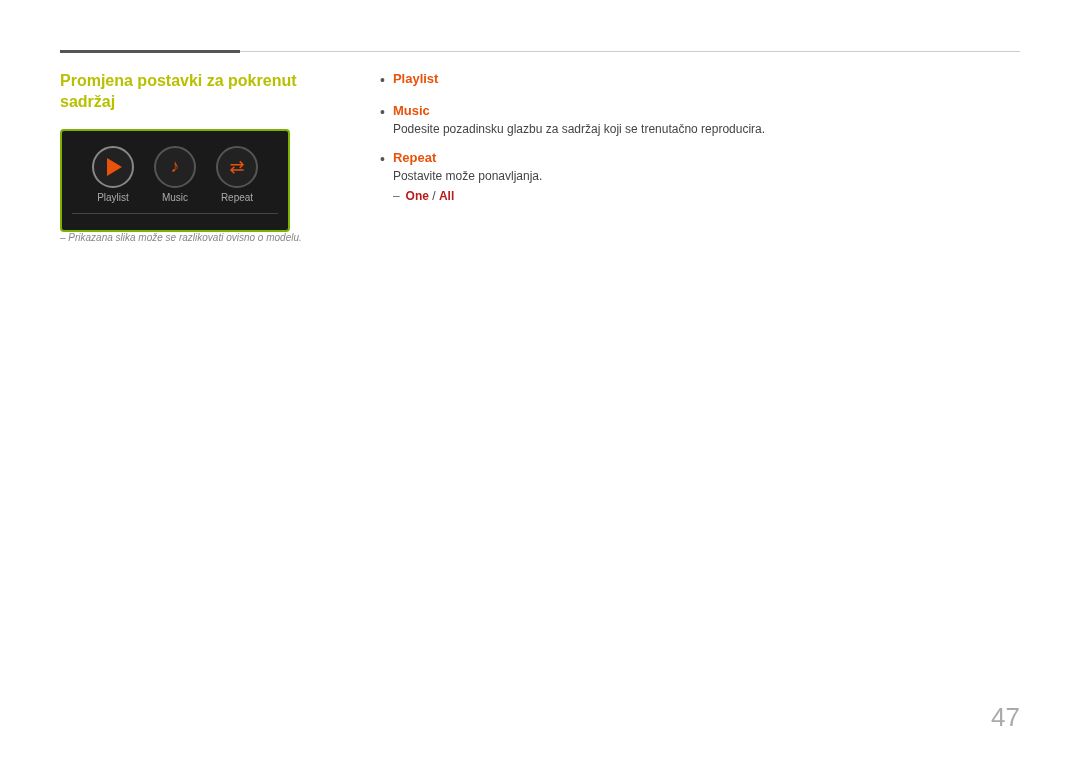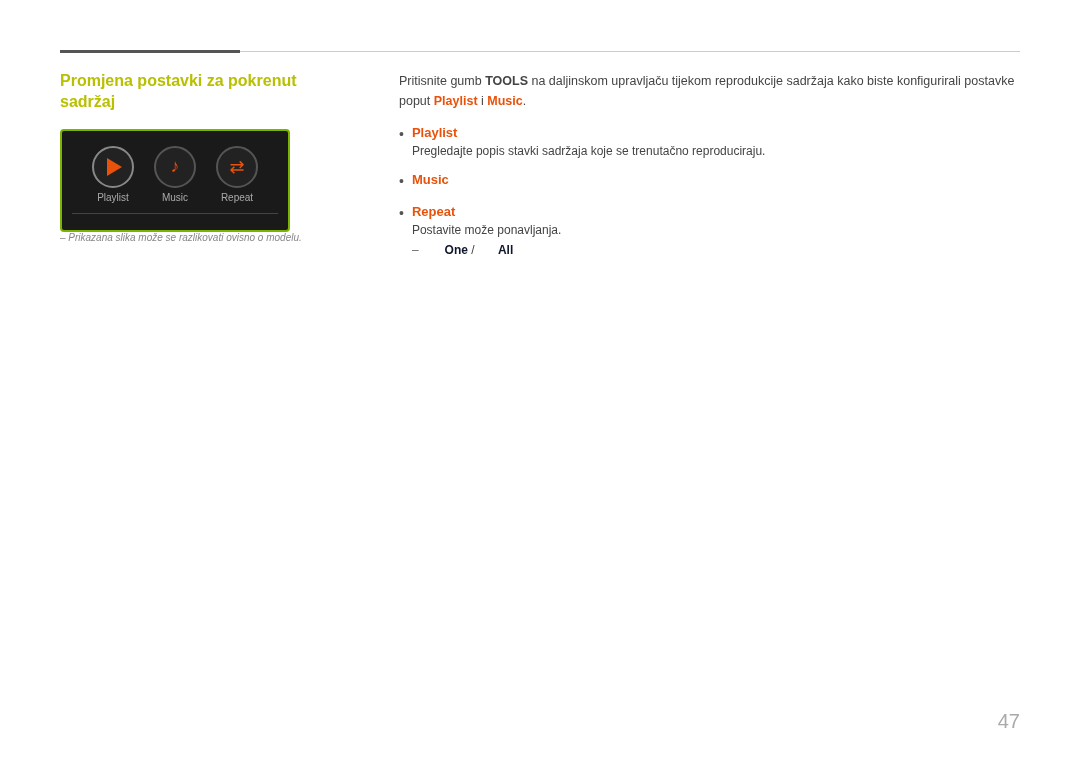--- a/index.html
+++ b/index.html
@@ -38,21 +38,21 @@
 
     .top-line-light {
       flex: 1;
       height: 1px;
       background: #ccc;
     }
 
     
     .main-content {
       display: flex;
-      gap: 59px;
+      gap: 40px;
     }
 
     
     .left-column {
       width: 280px;
       flex-shrink: 0;
     }
 
     .section-title {
       font-size: 16px;
@@ -213,31 +213,30 @@
       align-items: center;
       gap: 6px;
     }
 
     .sub-dash {
       color: #666;
       font-size: 12px;
     }
 
     .sub-highlight {
-      color: #0f172a;
-      font-weight: bold;
-      margin-left: 20px;
+      color: #b91c1c;
+      font-weight: bold;
     }
 
     
     .page-number {
       position: absolute;
       bottom: 30px;
       right: 60px;
-      font-size: 20px;
+      font-size: 26px;
       color: #aaa;
     }
   </style>
 </head>
 <body>
 
 <div class="page-container">
 
   <div class="top-lines">
     <div class="top-line-dark"></div>
@@ -277,38 +276,35 @@
         </div>
         <div class="player-divider"></div>
       </div>
 
       <p class="note-text">– Prikazana slika može se razlikovati ovisno o modelu.</p>
 
     </div>
 
     <div class="right-column">
 
-      <p class="intro-text">
-        <span>Pritisnite gumb </span><span class="bold-text">TOOLS</span><span> na daljinskom upravljaču tijekom reprodukcije sadržaja kako biste konfigurirali postavke poput </span><span class="highlight-orange">Playlist</span><span> i </span><span class="highlight-orange">Music</span><span>.</span>
-      </p>
 
       <ul class="bullet-list">
 
         <li>
           <span class="bullet-dot">•</span>
           <div class="bullet-content">
             <span class="bullet-title">Playlist</span>
-            <span class="bullet-desc">Pregledajte popis stavki sadržaja koje se trenutačno reproduciraju.</span>
           </div>
         </li>
 
         <li>
           <span class="bullet-dot">•</span>
           <div class="bullet-content">
             <span class="bullet-title">Music</span>
+            <span class="bullet-desc">Podesite pozadinsku glazbu za sadržaj koji se trenutačno reproducira.</span>
           </div>
         </li>
 
         <li>
           <span class="bullet-dot">•</span>
           <div class="bullet-content">
             <span class="bullet-title">Repeat</span>
             <span class="bullet-desc">Postavite može ponavljanja.</span>
             <ul class="sub-list">
               <li>

